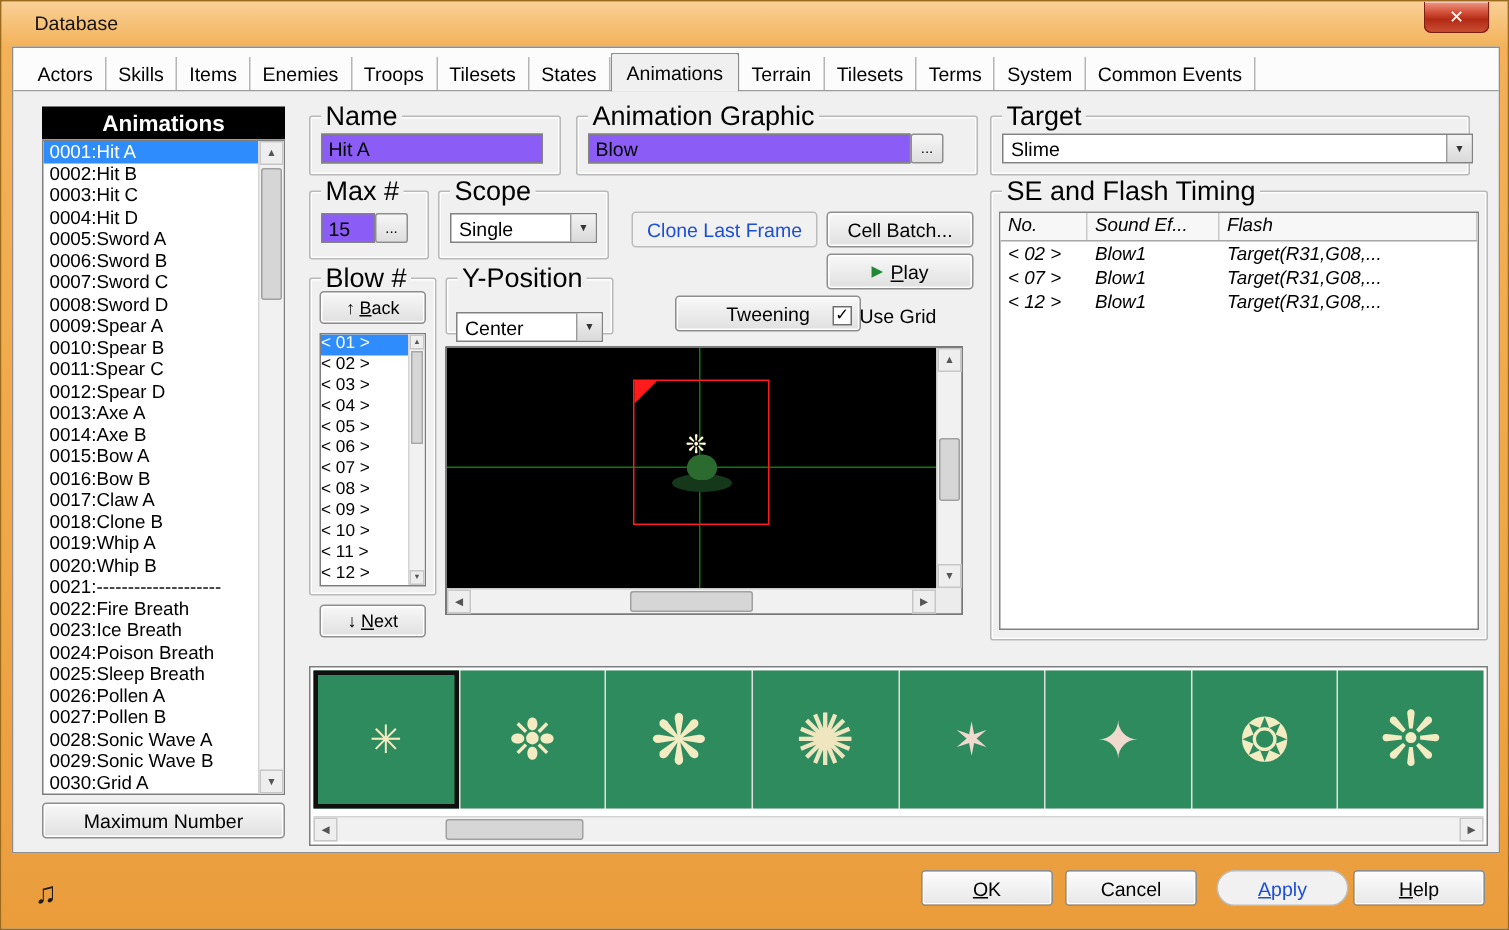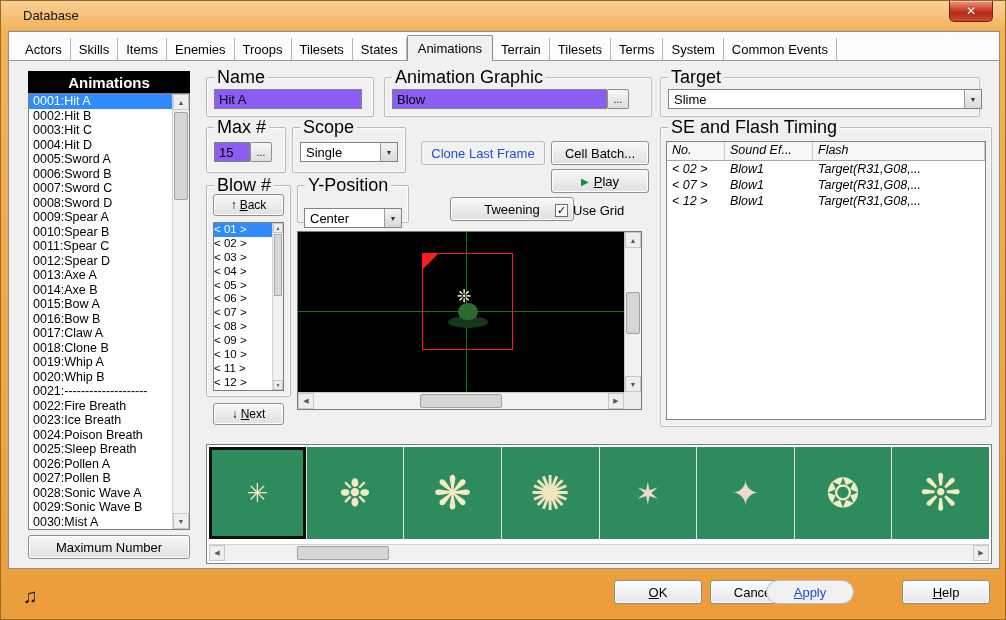--- a/index.html
+++ b/index.html
@@ -136,21 +136,21 @@
   gap:1px;background:#e0e0e0;}
 .cell{background:#2e8b5e;display:flex;align-items:center;justify-content:center;overflow:hidden;}
 .cell.selected{outline:3px solid #101010;outline-offset:-3px;}
 .strip-hscroll{left:2px;right:2px;bottom:2px;border-top:1px solid #d5d5d5;}
 .strip-hscroll .sb-thumb{top:1px;bottom:1px;left:88px;width:92px;}
 
 
 .foot-btn{position:absolute;top:579px;width:88px;height:24px;background:linear-gradient(#fdfdfd,#e7e7e7);}
 .ok-btn{left:613px;justify-content:center;}
 .cancel-btn{left:709px;}
-.apply-btn{left:765px;border-radius:12px;}
+.apply-btn{left:810px;border-radius:12px;}
 .help-btn{left:901px;}
 .music{position:absolute;left:22px;top:584px;font-size:20px;color:#1c1c1c;}
 </style>
 </head>
 <body>
 
 <div class="window">
 
   <div class="titlebar">
     <span class="title">Database</span>
@@ -203,21 +203,21 @@
             <div class="li">0020:Whip B</div>
             <div class="li">0021:--------------------</div>
             <div class="li">0022:Fire Breath</div>
             <div class="li">0023:Ice Breath</div>
             <div class="li">0024:Poison Breath</div>
             <div class="li">0025:Sleep Breath</div>
             <div class="li">0026:Pollen A</div>
             <div class="li">0027:Pollen B</div>
             <div class="li">0028:Sonic Wave A</div>
             <div class="li">0029:Sonic Wave B</div>
-            <div class="li">0030:Mist A</div>
+            <div class="li">0030:Grid A</div>
           </div>
         <div class="vscroll side-scroll">
           <div class="sb-btn sb-v">
               <span>▲</span>
             </div>
           <div class="sb-thumb"></div>
           <div class="sb-btn sb-v bottom">
               <span>▼</span>
             </div>
         </div>

